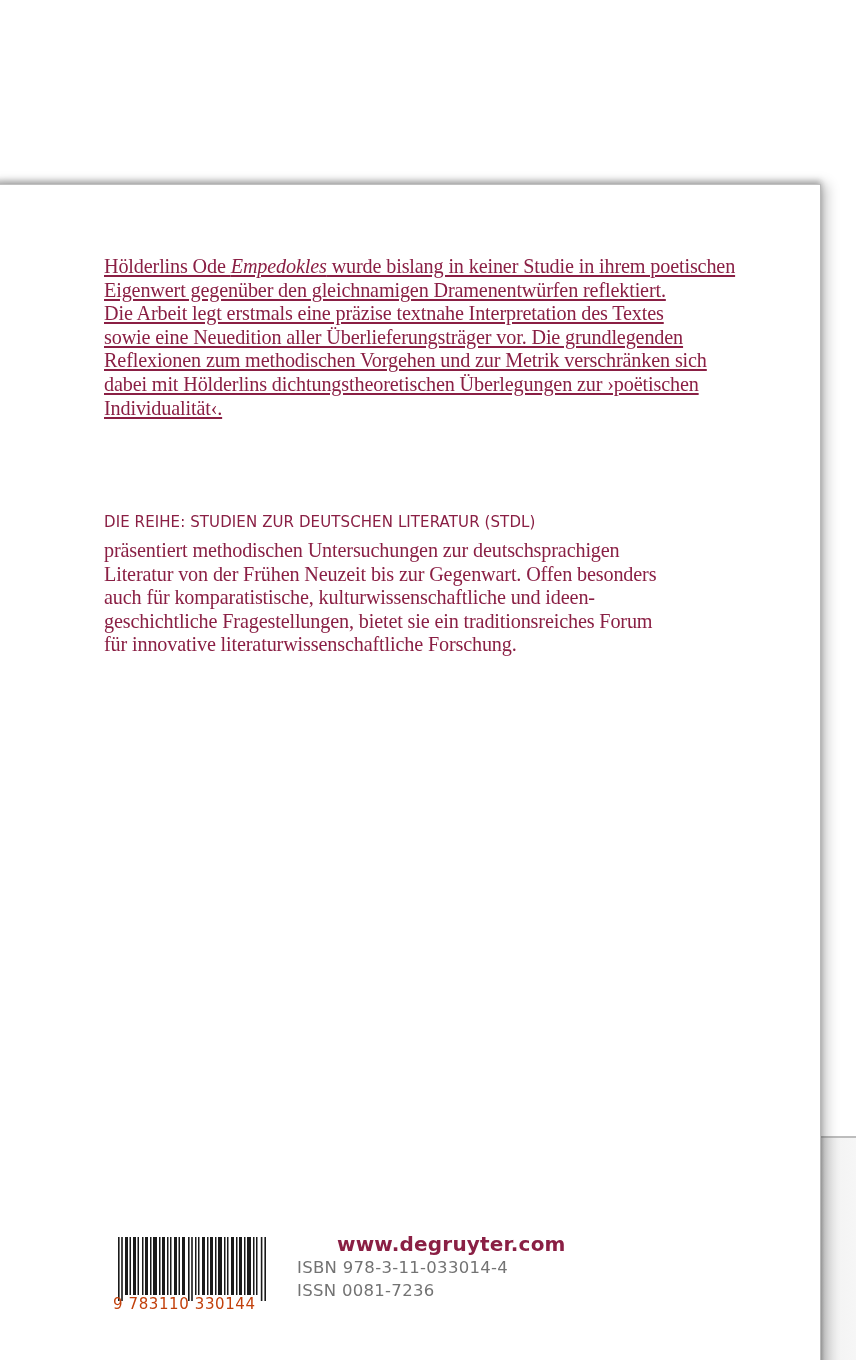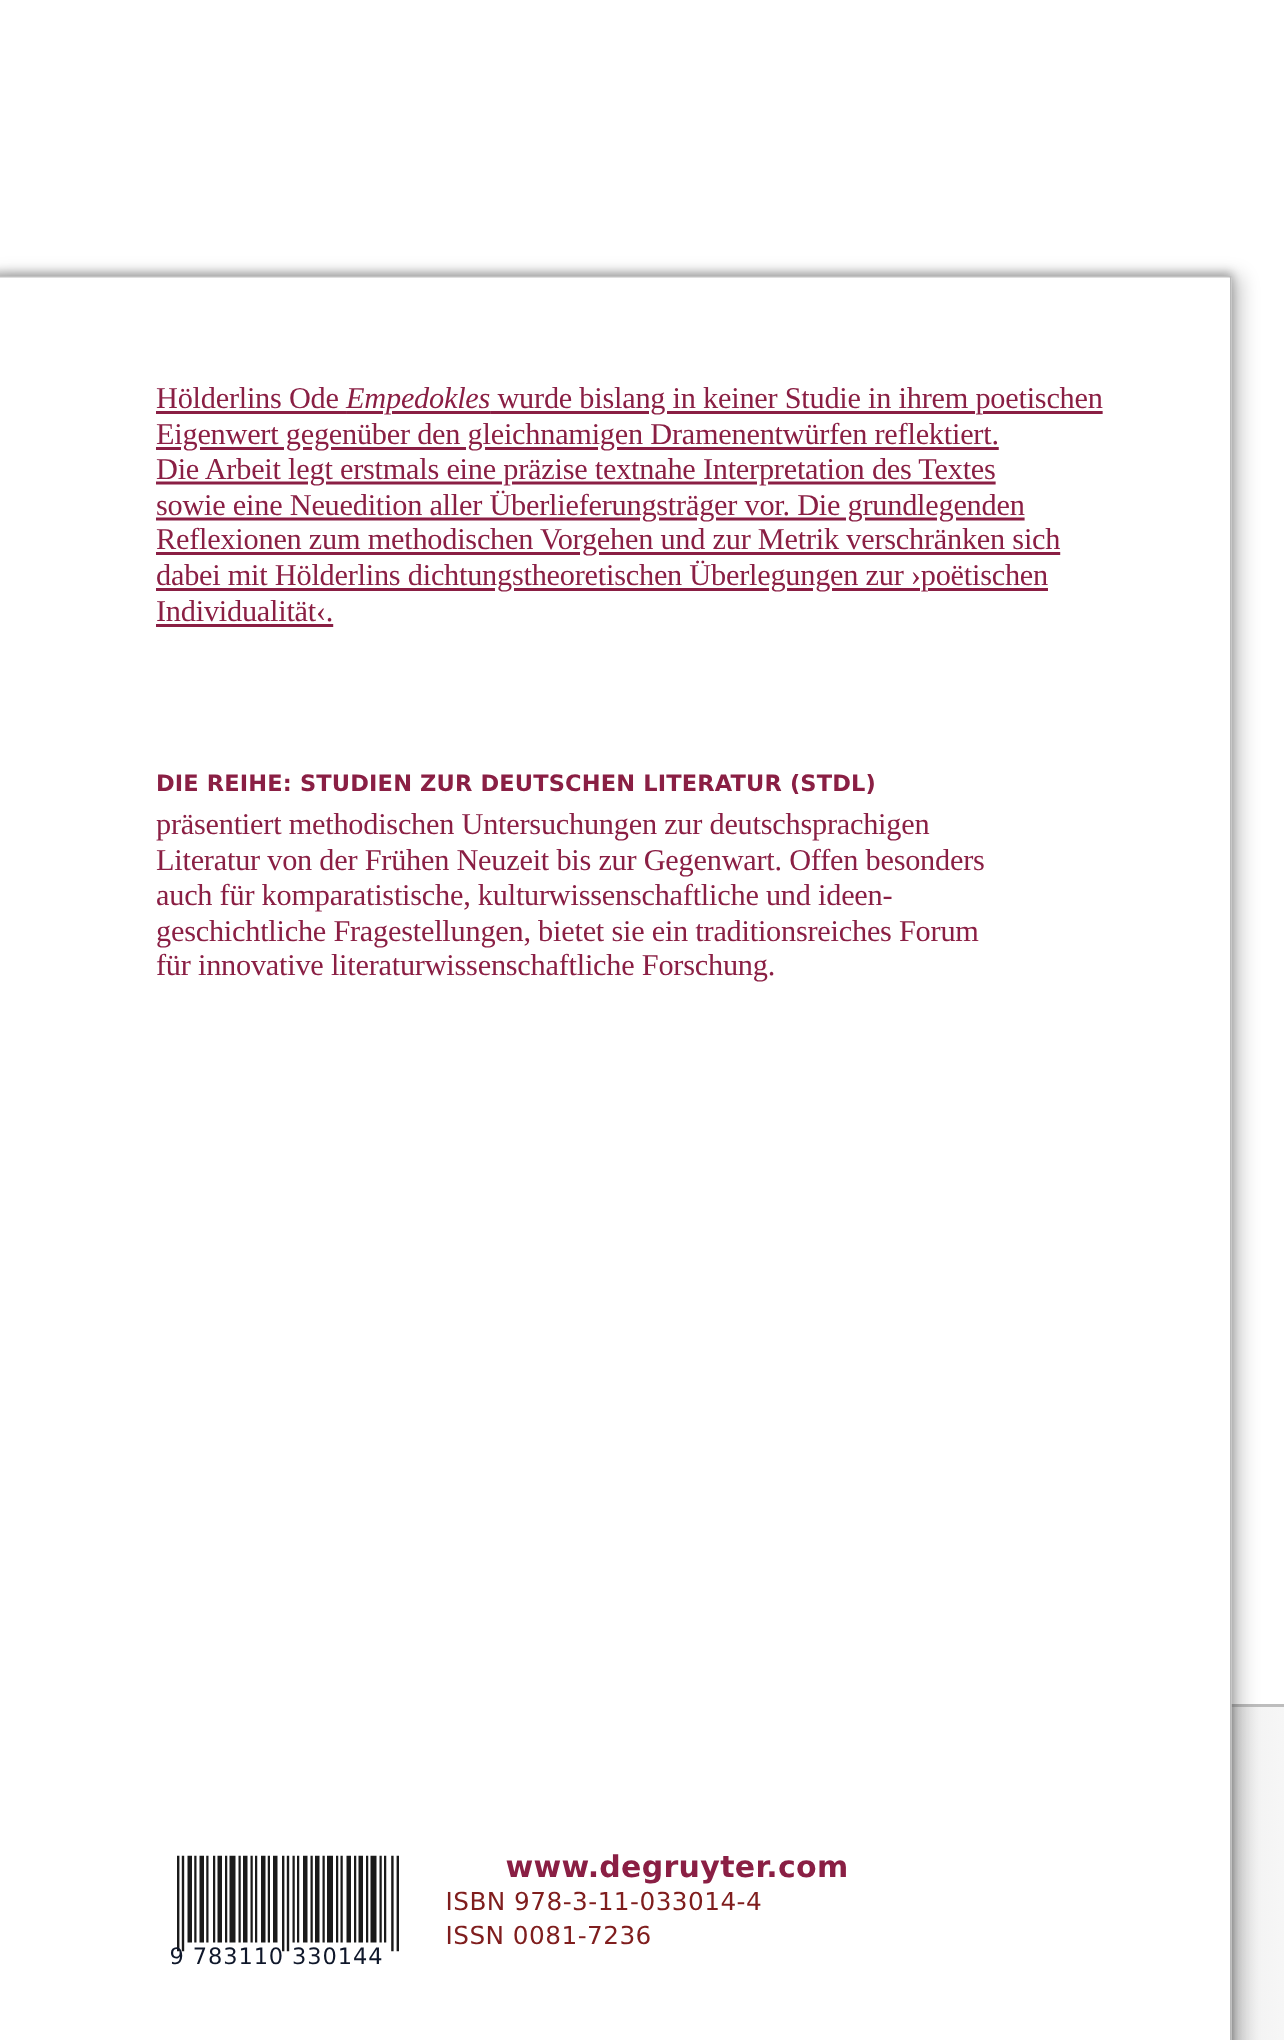--- a/index.html
+++ b/index.html
@@ -45,21 +45,21 @@
       width: 690px;
       margin: 0;
       text-decoration: underline;
     }
     .blurb .line { display: block; white-space: nowrap; }
     .series-heading {
       position: absolute;
       left: 104px;
       top: 513px;
       font-family: "DejaVu Sans", "Liberation Sans", sans-serif;
-      font-weight: bold;
+      font-weight: normal;
       font-size: 15px;
       letter-spacing: 0.1px;
       color: #8a1f44;
       white-space: nowrap;
     }
     .series-body {
       position: absolute;
       left: 104px;
       top: 539px;
       width: 690px;
@@ -72,21 +72,21 @@
       top: 1237px;
       width: 148px;
       height: 64px;
     }
     .barcode-digits {
       position: absolute;
       left: 113px;
       top: 1295px;
       font-family: "DejaVu Sans", "Liberation Sans", sans-serif;
       font-size: 15px;
-      color: #0f172a;
+      color: #c2410c;
       letter-spacing: 0.6px;
       white-space: nowrap;
       background: transparent;
     }
     .publisher {
       position: absolute;
       left: 297px;
       top: 1232px;
       font-family: "DejaVu Sans", "Liberation Sans", sans-serif;
     }
@@ -95,21 +95,21 @@
       font-weight: bold;
       font-size: 20px;
       color: #8a1f44;
       line-height: 24px;
       letter-spacing: 0.2px;
       margin-left: 40px;
     }
     .publisher .meta {
       display: block;
       font-size: 16.5px;
-      color: #7f1d1d;
+      color: #737373;
       line-height: 23px;
       letter-spacing: 0.3px;
     }
   </style>
 </head>
 <body>
 
 <div class="backdrop-page"></div>
 
 <div class="page"></div>

